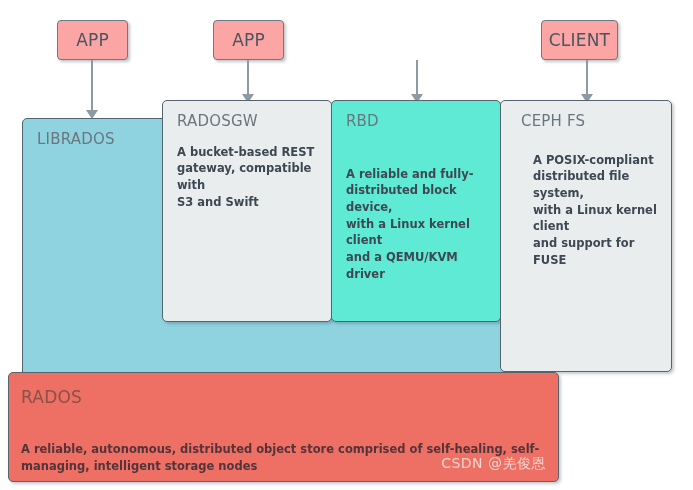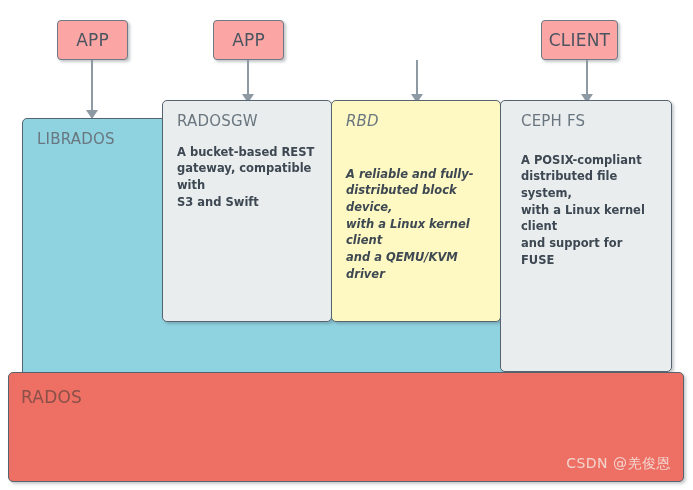--- a/index.html
+++ b/index.html
@@ -75,22 +75,21 @@
   }
 
   #panel-librados {
     background: #8fd3e0;
     border-radius: 5px 0 0 0;
   }
   #panel-radosgw {
     background: #e9edee;
   }
   #panel-rbd {
-    background: #fef9c3;
-    font-style: italic;
+    background: #5eead4;
   }
   #panel-cephfs {
     background: #e9edee;
   }
 
   
   #panel-rados {
     position: absolute;
     background: #ee6f63;
     border: 1.5px solid #56646f;
@@ -166,24 +165,25 @@
   <div class="panel" id="panel-rbd" style="left:331px; top:100px; width:170px; height:222px;">
     <div class="panel-title">RBD</div>
     <div class="panel-desc" style="margin-top:36px;">A reliable and fully-
 distributed block device,
 with a Linux kernel client
 and a QEMU/KVM driver</div>
   </div>
 
   <div class="panel" id="panel-cephfs" style="left:500px; top:100px; width:172px; height:272px;padding-left:20px;">
     <div class="panel-title">CEPH FS</div>
-    <div class="panel-desc" style="margin-top:22px;">A POSIX-compliant
+    <div class="panel-desc" style="margin-top:22px;margin-left:12px;">A POSIX-compliant
 distributed file system,
 with a Linux kernel client
 and support for FUSE</div>
   </div>
 
-  <div id="panel-rados" style="left:8px; top:372px; width:676px; height:110px;">
+  <div id="panel-rados" style="left:8px; top:372px; width:551px; height:110px;">
     <div id="rados-title">RADOS</div>
+    <div id="rados-desc">A reliable, autonomous, distributed object store comprised of self-healing, self-managing, intelligent storage nodes</div>
     <div id="watermark">CSDN @羌俊恩</div>
   </div>
 
 </div>
 
 </body></html>

